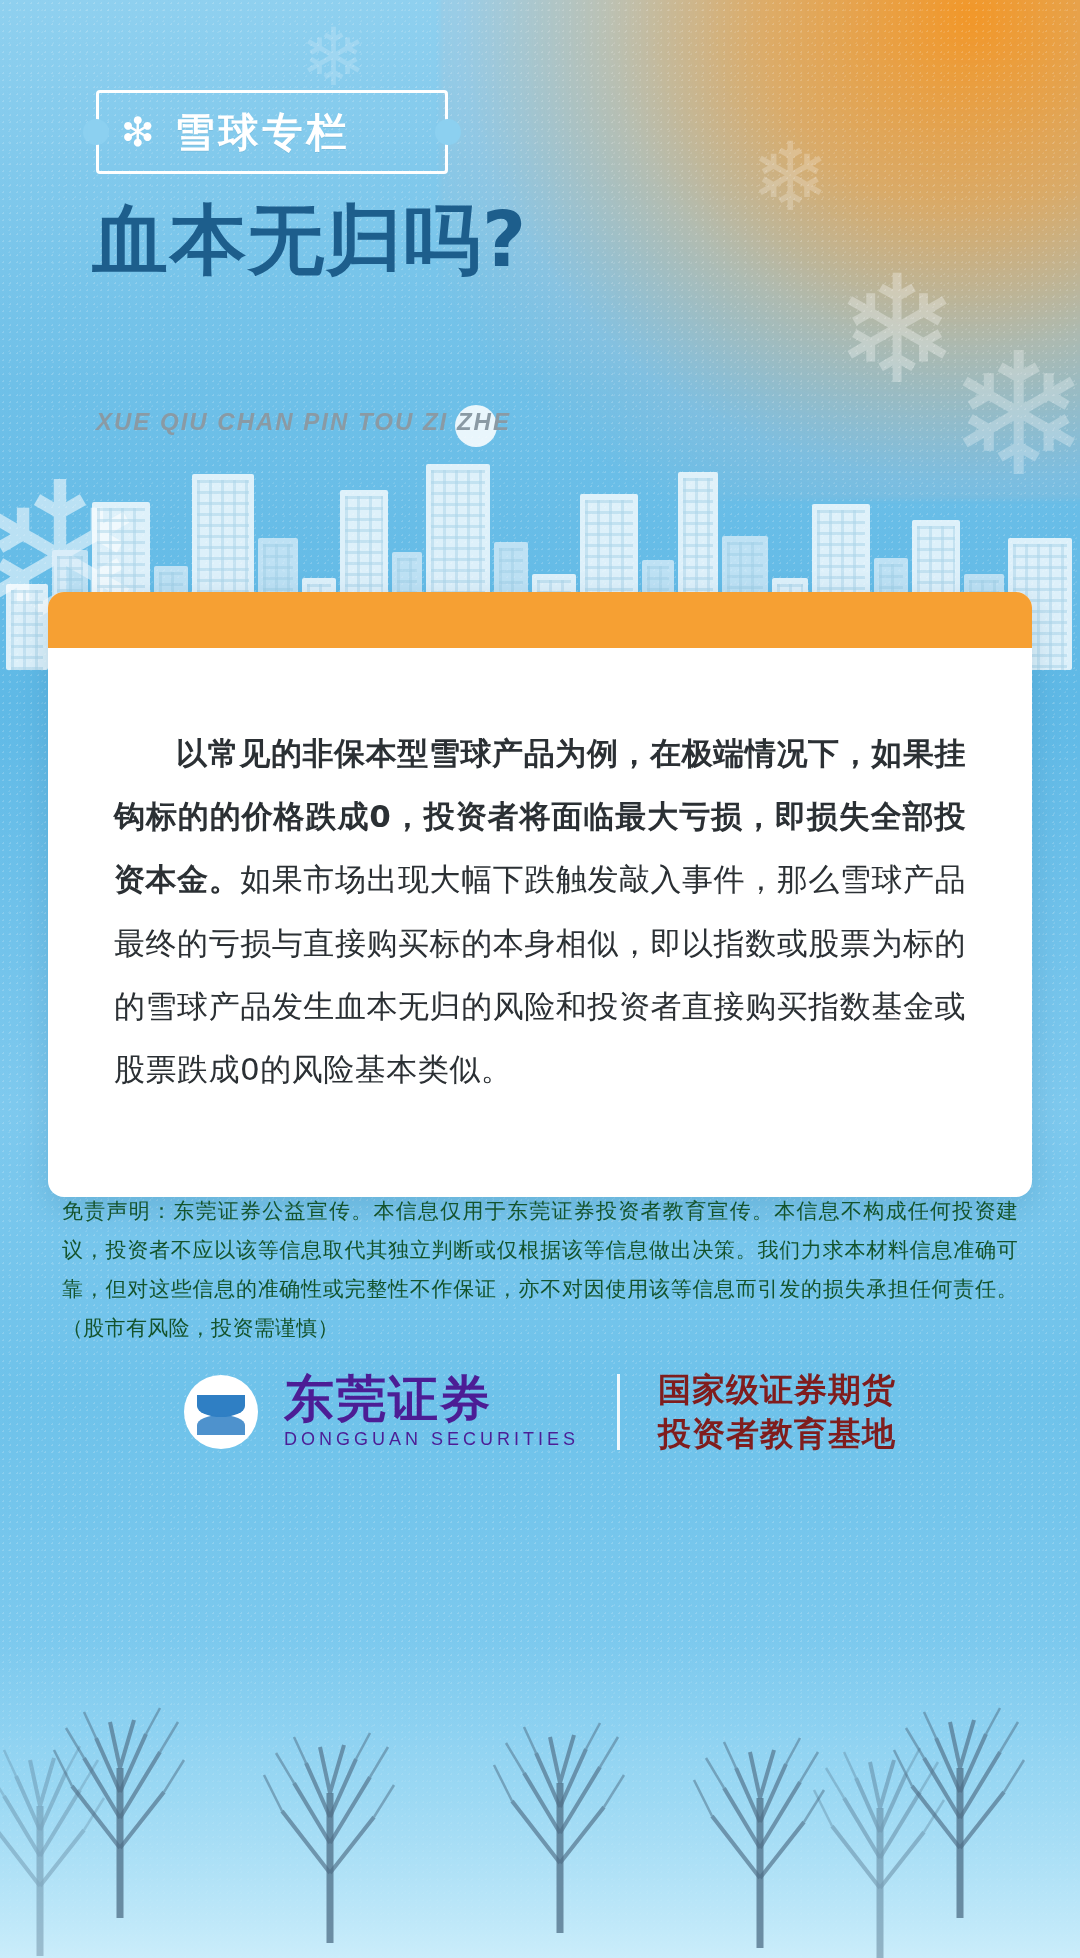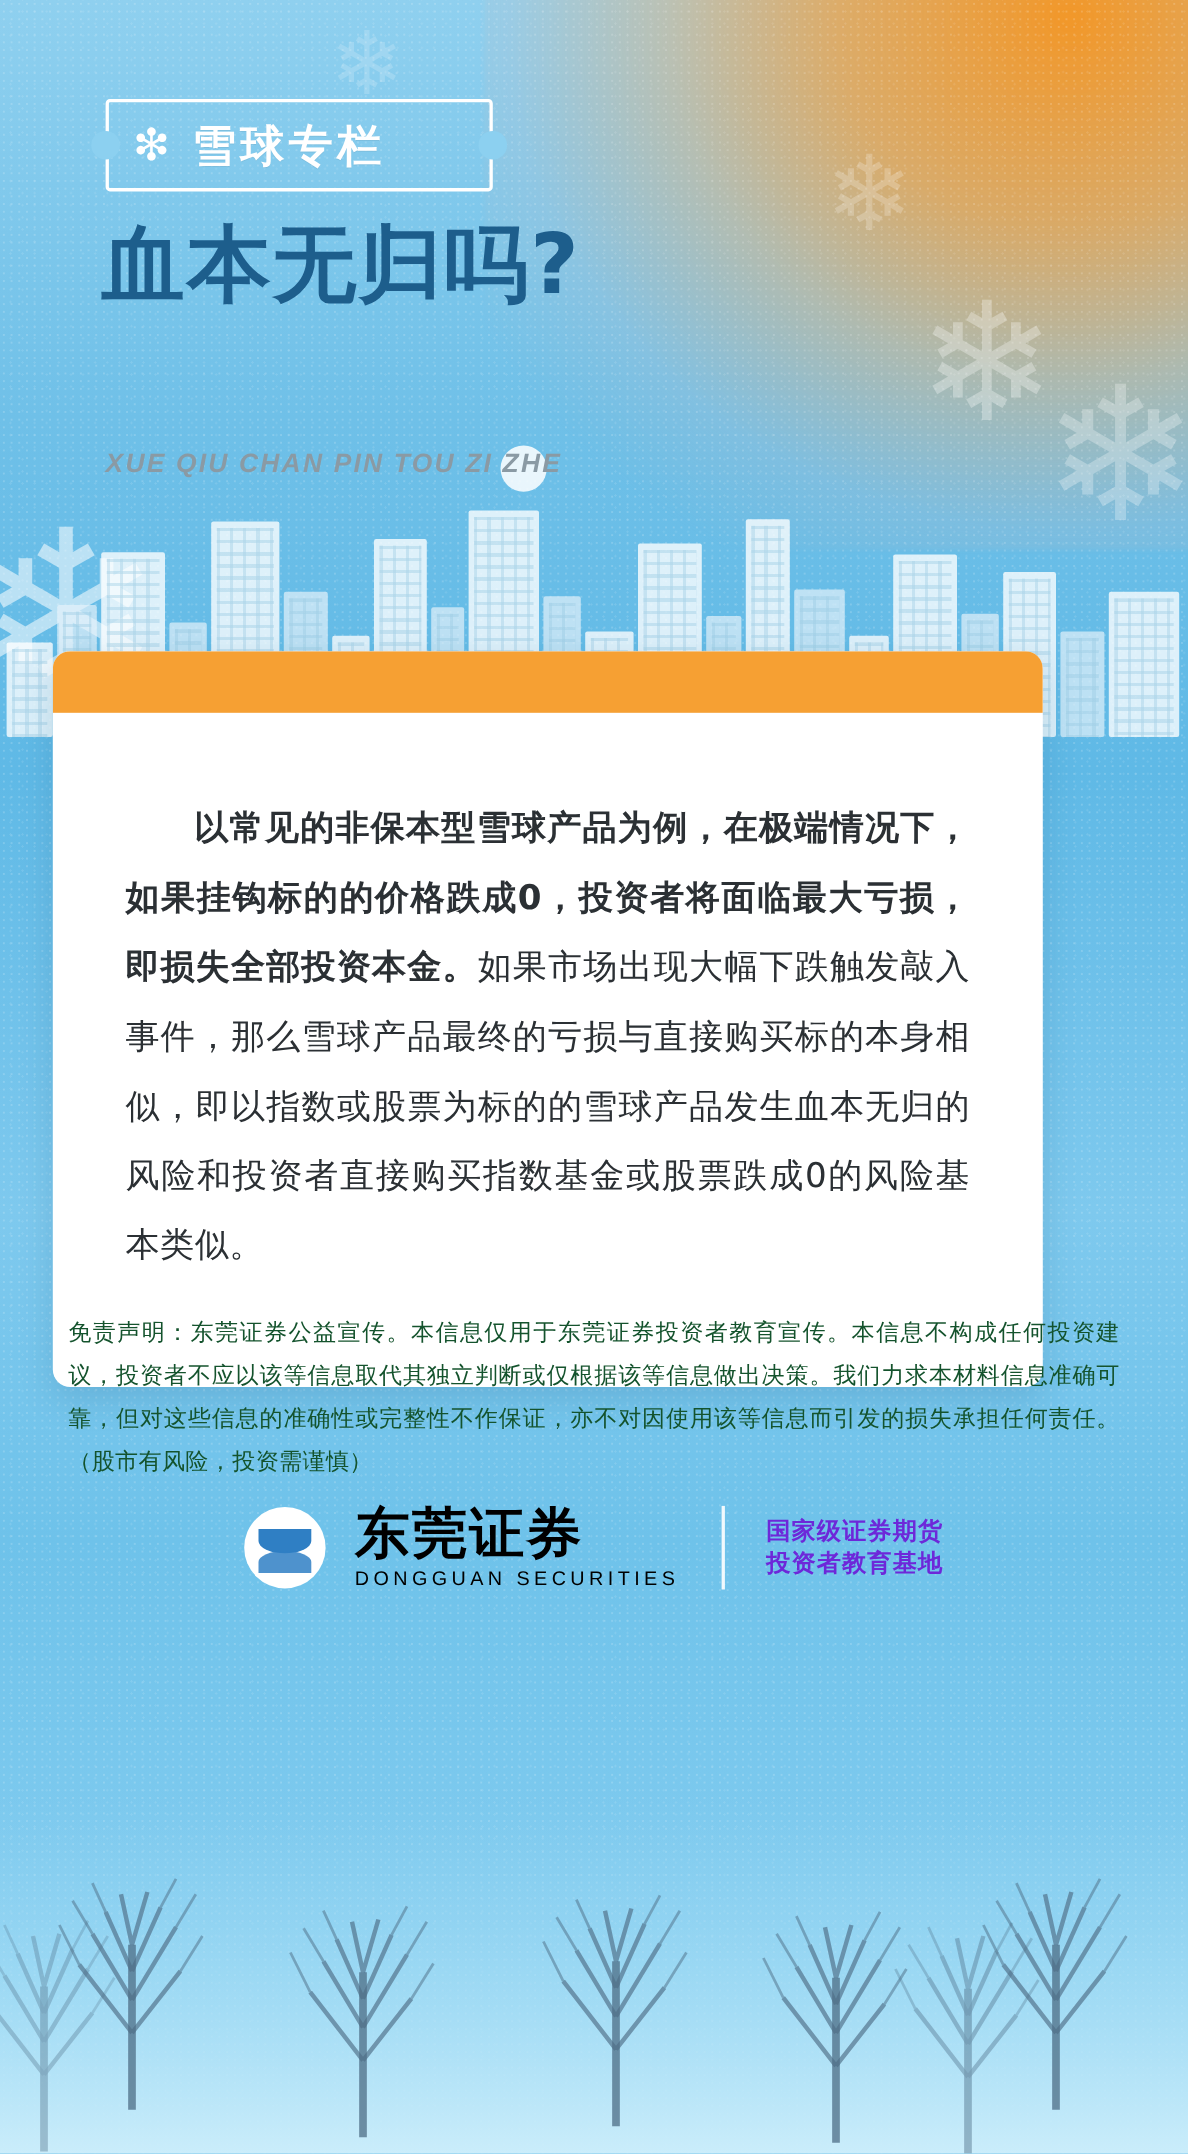--- a/index.html
+++ b/index.html
@@ -174,21 +174,21 @@
     font-size: 24px;
     letter-spacing: 2px;
     color: #8a9aa4;
   }
 
   
   .card {
     position: absolute;
     left: 48px;
     top: 592px;
-    width: 900px;
+    width: 984px;
     border-radius: 16px;
     background: #ffffff;
     box-shadow: 0 10px 30px rgba(30,90,130,0.18);
     overflow: hidden;
   }
   .card-top {
     height: 56px;
     background: #f6a033;
   }
   .card-body {
@@ -256,21 +256,21 @@
   }
   .logo-mark::after {
     content: "";
     position: absolute;
     left: 13px; top: 40px;
     width: 48px; height: 20px;
     border-radius: 48px 48px 0 0 / 20px 20px 0 0;
     background: #2f7fc4;
     opacity: .85;
   }
-  .logo-words { color: #000000; }
+  .logo-words { color: #4c1d95; }
   .logo-cn {
     font-family: "DejaVu Sans", sans-serif;
     font-weight: 700;
     font-size: 50px;
     letter-spacing: 2px;
     line-height: 1.05;
   }
   .logo-en {
     font-family: "Liberation Sans", sans-serif;
     font-size: 18px;
@@ -279,23 +279,23 @@
   }
   .divider-v {
     width: 3px;
     height: 76px;
     background: rgba(255,255,255,0.9);
     margin: 0 12px;
   }
   .footer-tag {
     font-family: "DejaVu Sans", sans-serif;
     font-weight: 700;
-    font-size: 22px;
+    font-size: 33px;
     line-height: 1.32;
-    color: #6d28d9;
+    color: #7f1d1d;
     letter-spacing: 1px;
   }
 </style>
 </head>
 <body>
 
 <div class="bg-root">
   <div class="bg-orange"></div>
   <div class="bg-grain"></div>
 

